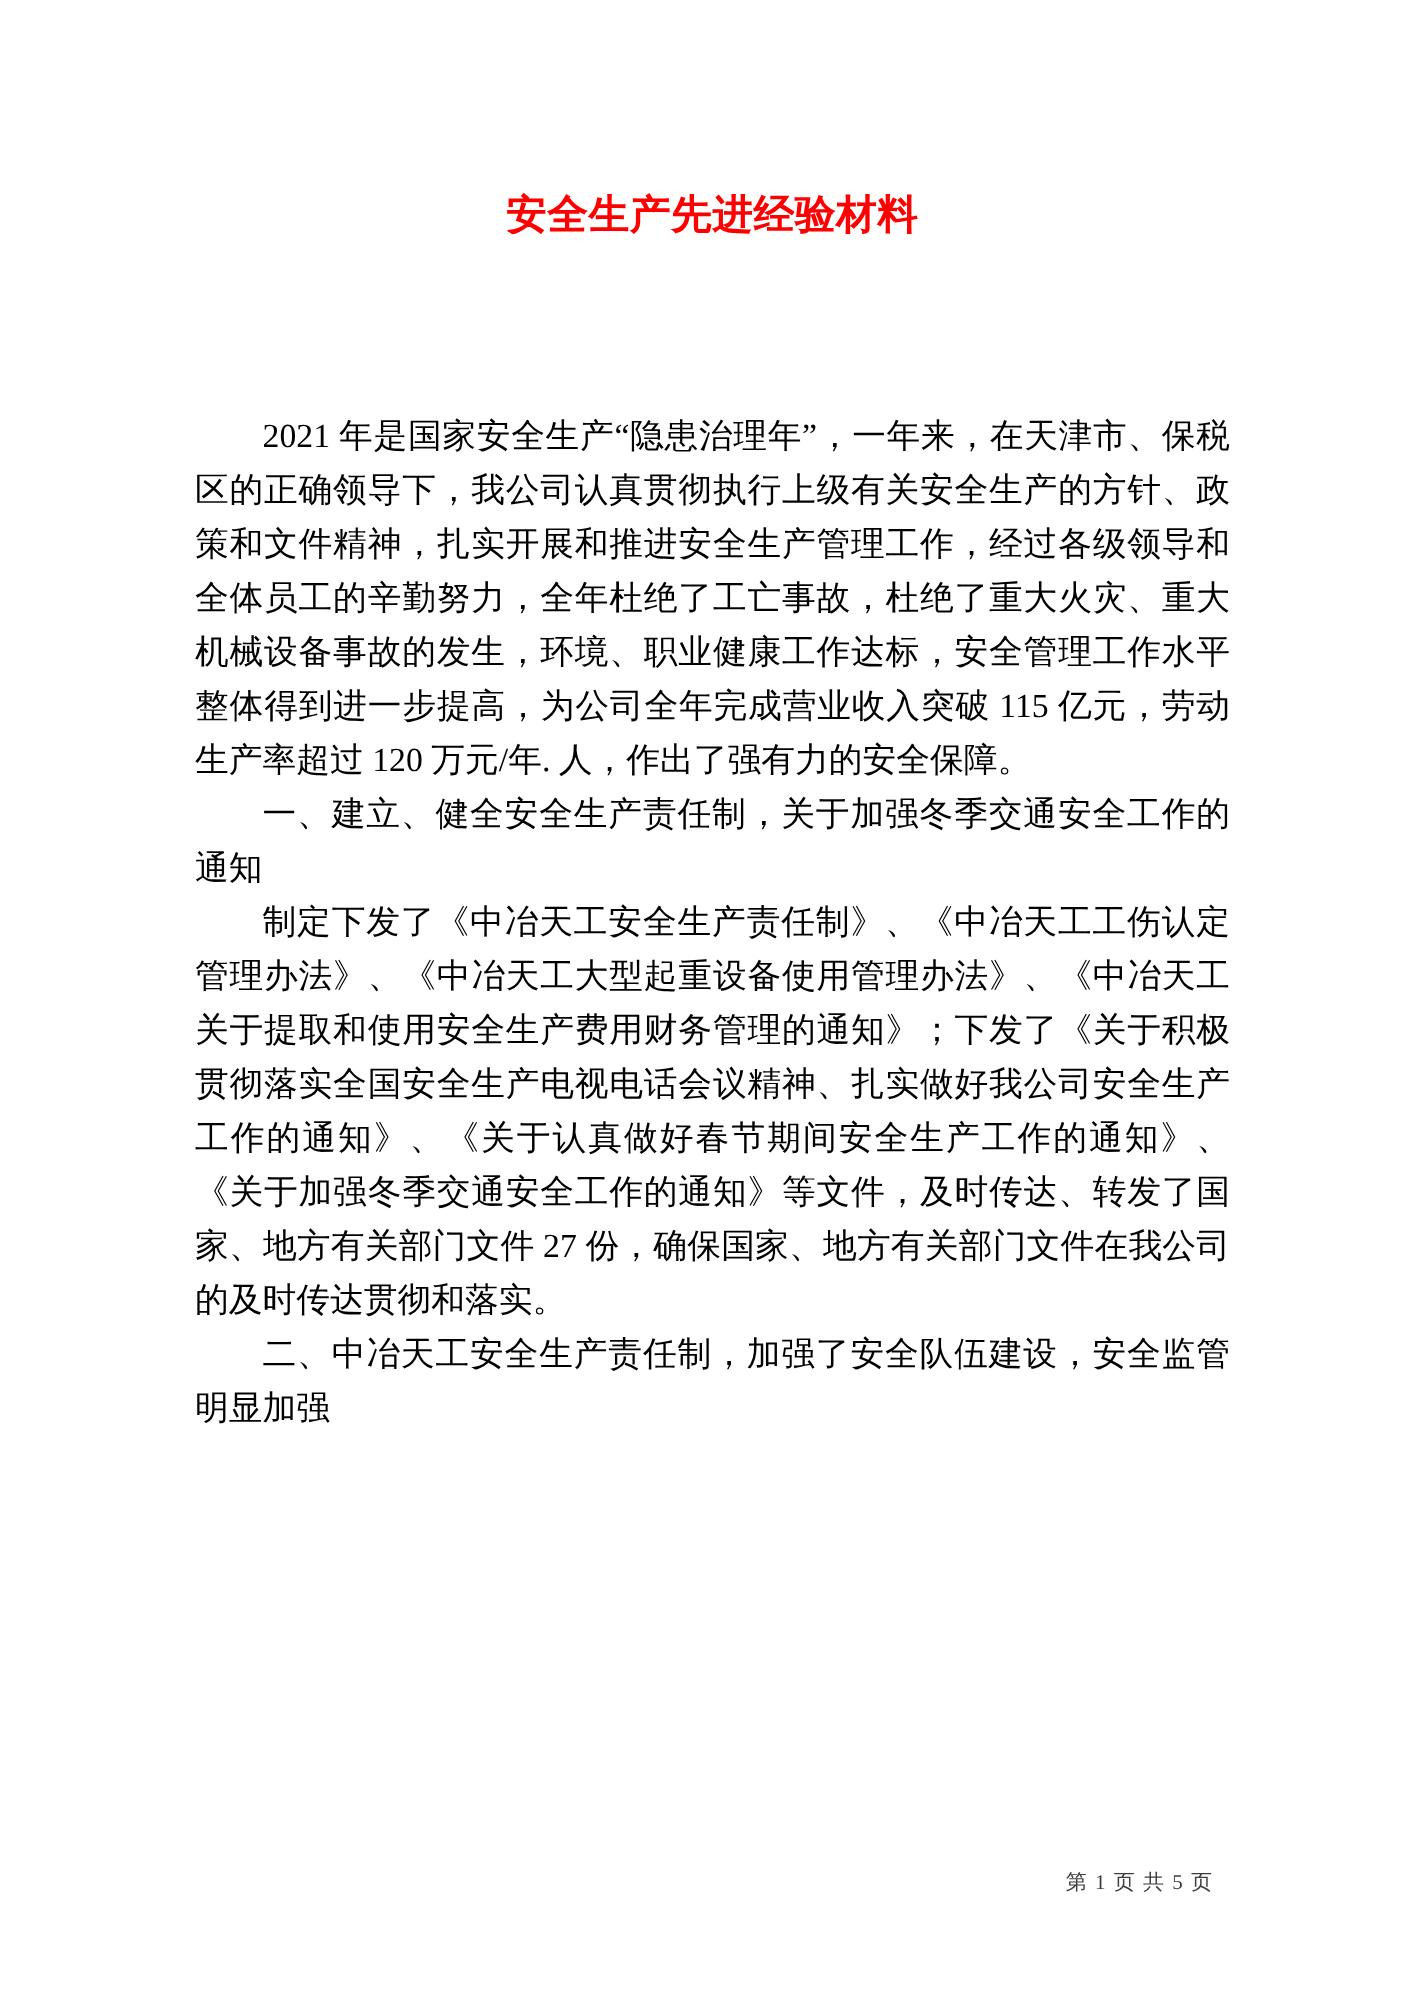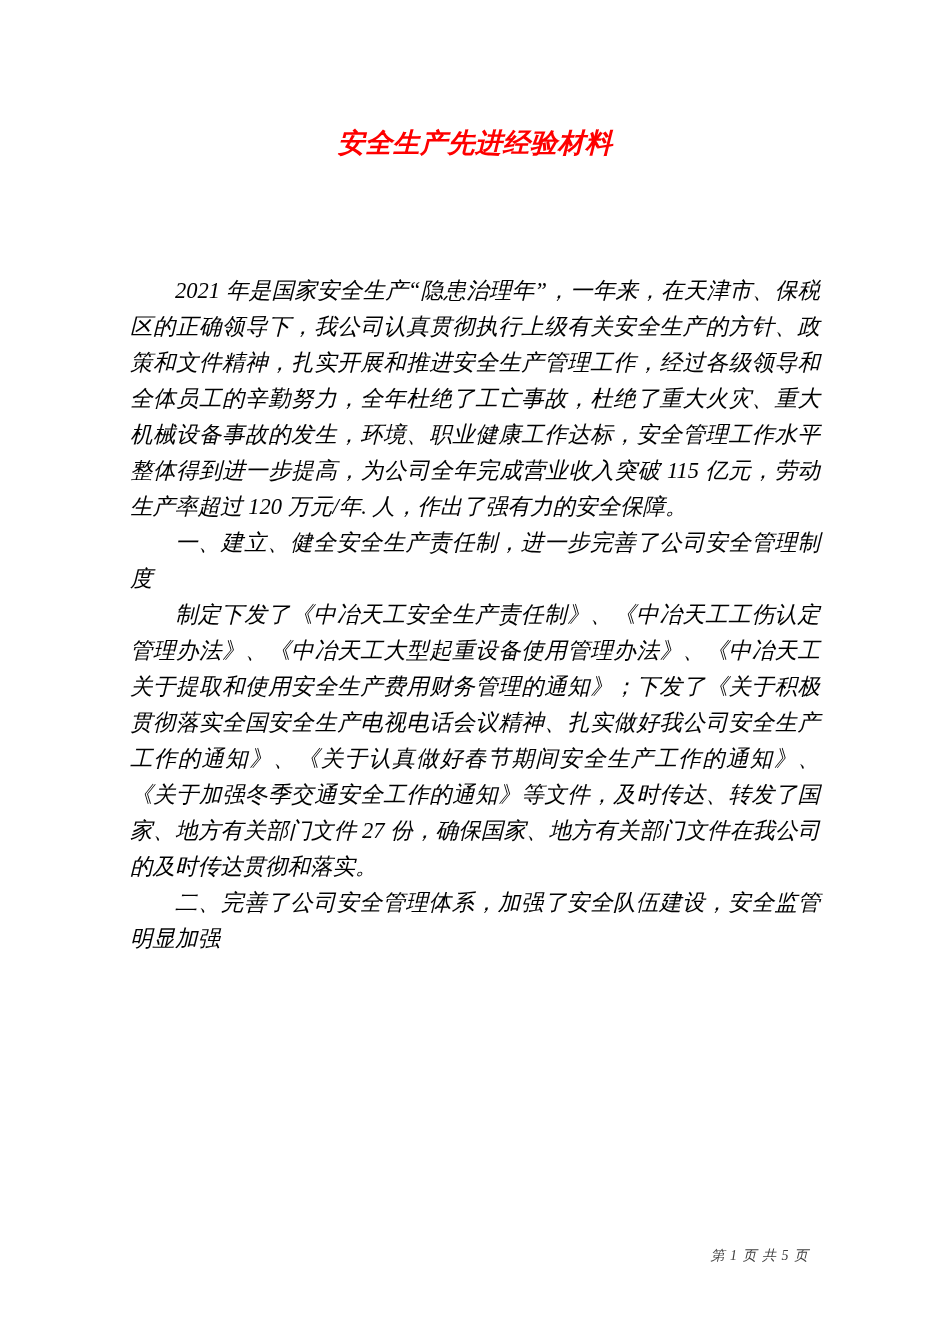--- a/index.html
+++ b/index.html
@@ -8,21 +8,20 @@
     background: #ffffff;
   }
   .page {
     position: relative;
     width: 950px;
     height: 1344px;
     background: #ffffff;
     overflow: hidden;
     font-family: "Liberation Serif", "DejaVu Serif", serif;
     color: #000000;
-    font-style: italic;
   }
   .doc-title {
     margin: 0;
     padding-top: 127px;
     text-align: center;
     font-size: 27px;
     line-height: 32px;
     font-weight: 700;
     letter-spacing: 0.5px;
   }
@@ -51,20 +50,20 @@
 </style>
 </head>
 <body>
 
 <div class="page">
 
   <h1 class="doc-title" style="color: rgb(254, 0, 0);">安全生产先进经验材料</h1>
 
   <div class="body-text">
     <p>2021 年是国家安全生产“隐患治理年”，一年来，在天津市、保税区的正确领导下，我公司认真贯彻执行上级有关安全生产的方针、政策和文件精神，扎实开展和推进安全生产管理工作，经过各级领导和全体员工的辛勤努力，全年杜绝了工亡事故，杜绝了重大火灾、重大机械设备事故的发生，环境、职业健康工作达标，安全管理工作水平整体得到进一步提高，为公司全年完成营业收入突破 115 亿元，劳动生产率超过 120 万元/年. 人，作出了强有力的安全保障。</p>
-    <p>一、建立、健全安全生产责任制，进一步完善了公司安全管理制度</p>
+    <p>一、建立、健全安全生产责任制，关于加强冬季交通安全工作的通知</p>
     <p>制定下发了《中冶天工安全生产责任制》、《中冶天工工伤认定管理办法》、《中冶天工大型起重设备使用管理办法》、《中冶天工关于提取和使用安全生产费用财务管理的通知》；下发了《关于积极贯彻落实全国安全生产电视电话会议精神、扎实做好我公司安全生产工作的通知》、《关于认真做好春节期间安全生产工作的通知》、《关于加强冬季交通安全工作的通知》等文件，及时传达、转发了国家、地方有关部门文件 27 份，确保国家、地方有关部门文件在我公司的及时传达贯彻和落实。</p>
-    <p>二、完善了公司安全管理体系，加强了安全队伍建设，安全监管明显加强</p>
+    <p>二、中冶天工安全生产责任制，加强了安全队伍建设，安全监管明显加强</p>
   </div>
 
   <div class="page-footer" style="color: rgb(61, 61, 61);">第 1 页 共 5 页</div>
 
 </div>
 
 </body></html>

